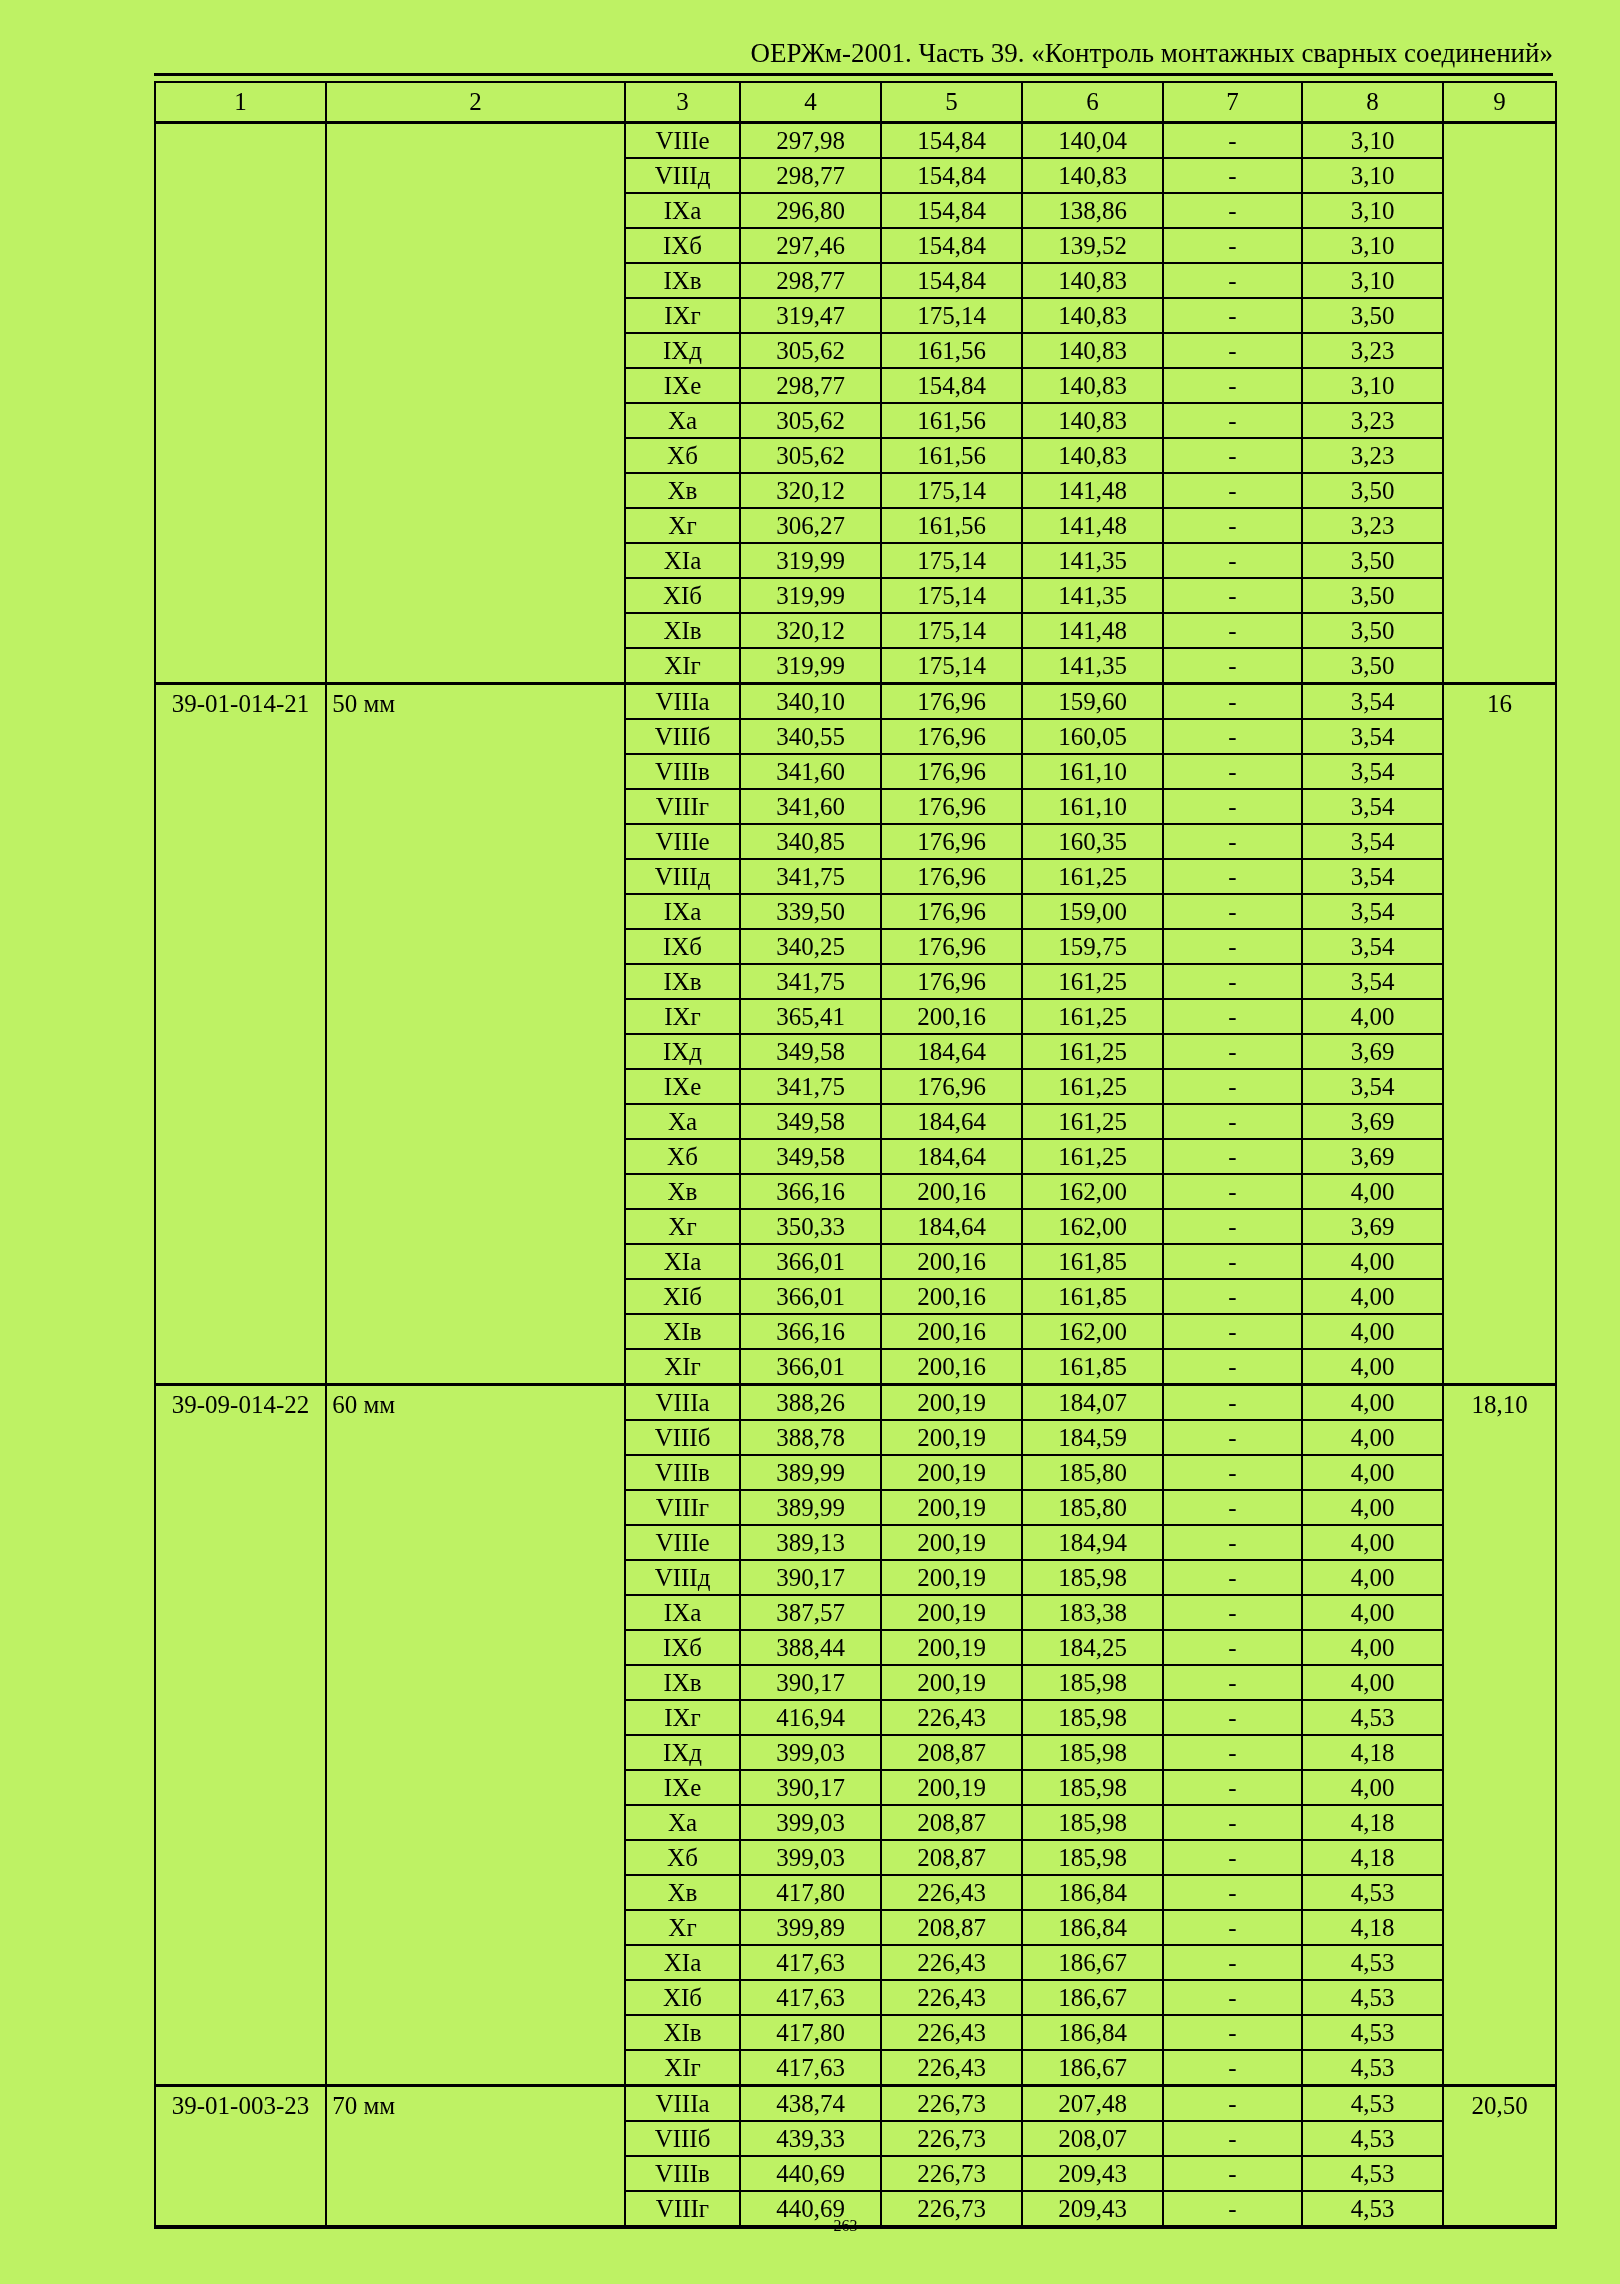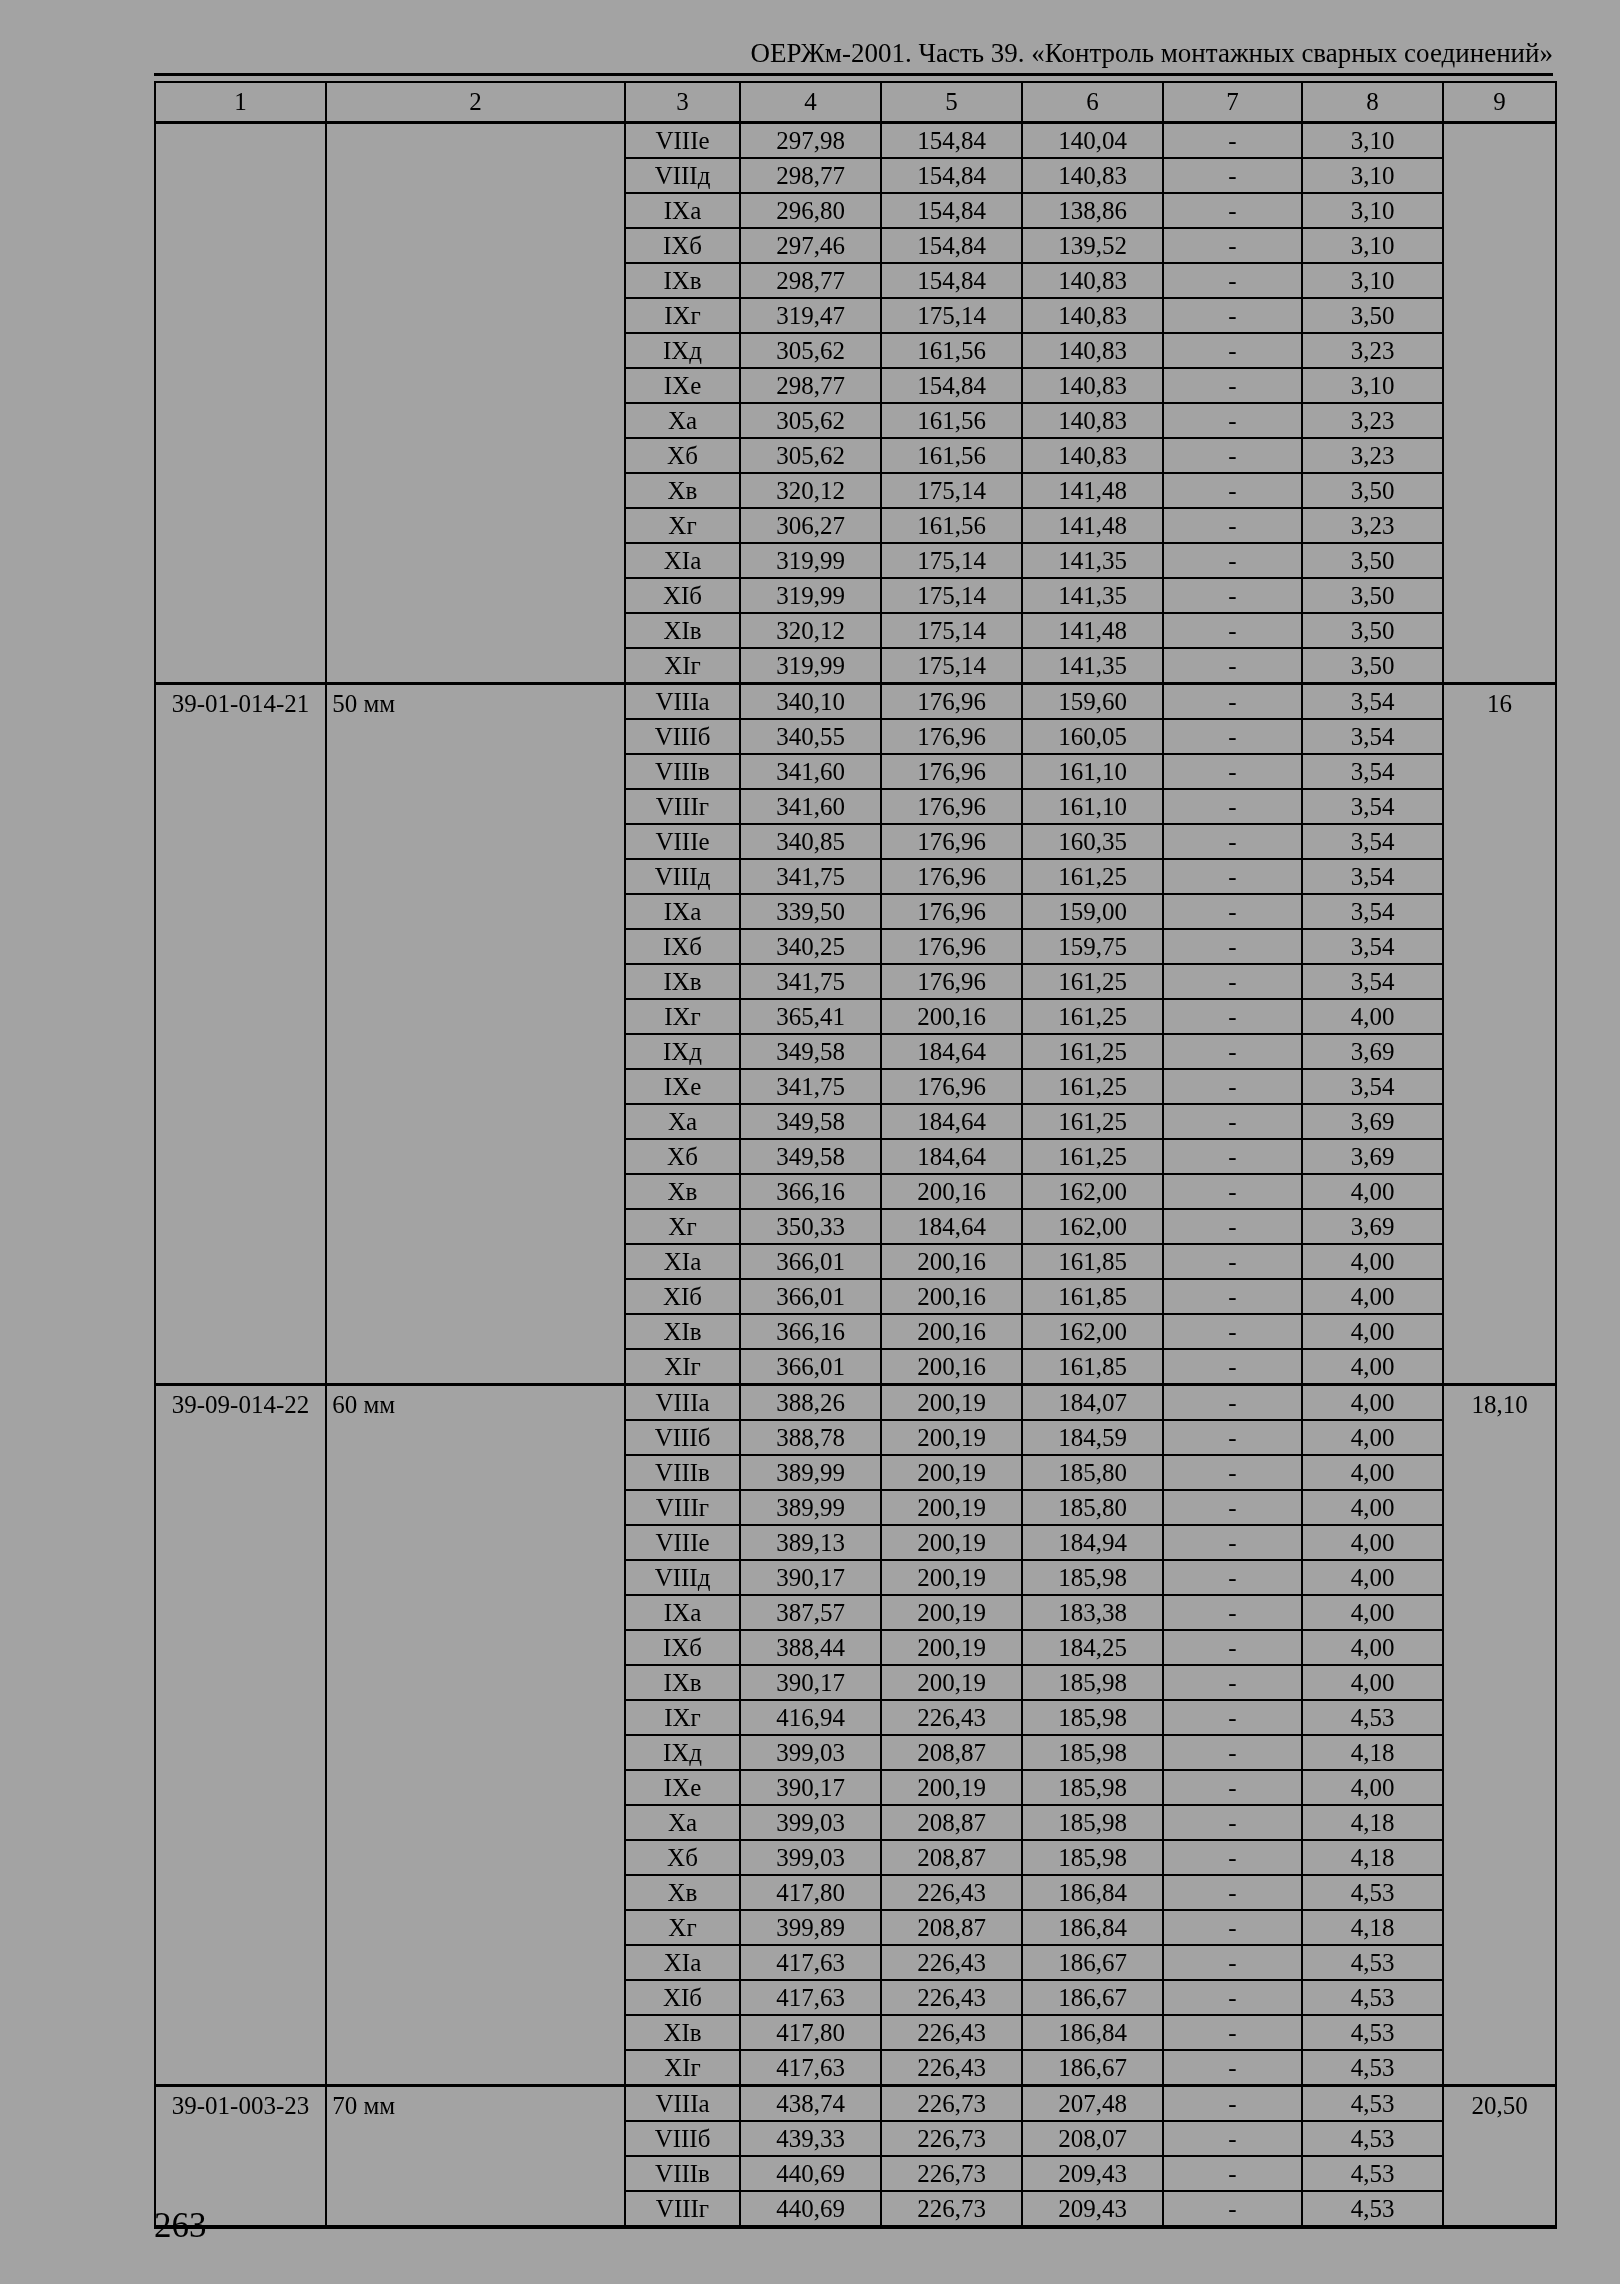--- a/index.html
+++ b/index.html
@@ -6,21 +6,21 @@
   html, body { margin: 0; padding: 0; }
   body {
     width: 1620px; height: 2284px;
     background: #ffffff;
     color: #000000;
     font-family: "Liberation Serif", "DejaVu Serif", serif;
   }
   .page {
     position: relative;
     width: 1620px; height: 2284px;
-    background: #a3a3a3;
+    background: #bef264;
     overflow: hidden;
   }
   .header-title {
     position: absolute;
     top: 38px; left: 154px; width: 1399px;
     text-align: right;
     font-size: 27px;
     line-height: 30px;
     white-space: nowrap;
   }
@@ -80,22 +80,22 @@
     margin-left: 46px;
   }
   .doc-table td.c-nine {
     vertical-align: top;
     padding-top: 2px;
     margin-top: 12px;
   }
   .page-number {
     position: absolute;
     top: 2211px; left: 154px; width: 1383px;
-    text-align: left;
-    font-size: 35px;
+    text-align: center;
+    font-size: 16px;
     line-height: 29px;
   }
 </style>
 </head>
 <body>
 
 <div class="page">
 
   <div class="header-title">ОЕРЖм-2001. Часть 39. «Контроль монтажных сварных соединений»</div>
 

